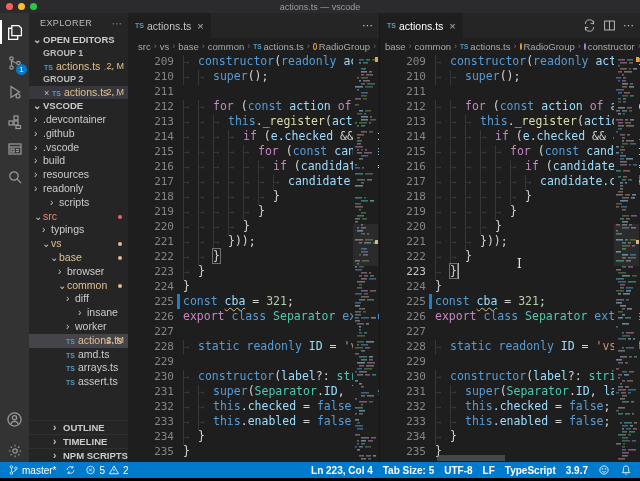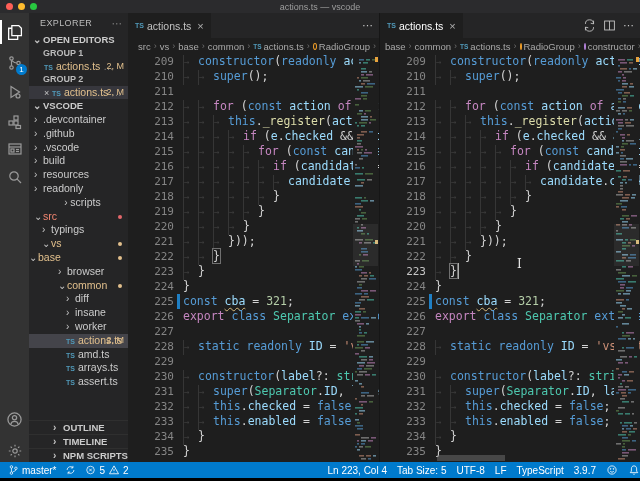--- a/index.html
+++ b/index.html
@@ -93,21 +93,21 @@
   .minimap { position:absolute; top:41px; bottom:0; right:1px; width:25px; background:#1e1e1e; }
   .hscroll { position:absolute; bottom:1px; height:6px; background:rgba(121,121,121,.45); }
   #ibeam { position:absolute; color:#e8e8e8; font-family:"DejaVu Serif", serif; font-size:12px; z-index:9; }
 
   
   #statusbar { position:absolute; left:0; top:462px; width:640px; height:16px; background:#007ACC;
                color:#ffffff; font-size:10px; display:flex; align-items:center; }
   .sb-item { display:flex; align-items:center; gap:3px; margin-right:9px; cursor:pointer; }
   .sb-item svg { stroke:#fff; fill:none; stroke-width:1.1; }
   #sb-left { display:flex; align-items:center; padding-left:8px; }
-  #sb-right { margin-left:auto; display:flex; align-items:center; padding-right:0; }
+  #sb-right { margin-left:auto; display:flex; align-items:center; padding-right:8px;font-weight:bold; }
   #sb-right .sb-item { margin-right:0; margin-left:10px; }
 </style>
 </head>
 <body>
 
 <div id="window">
 
   <div id="titlebar">
     <span class="tl" style="background: rgb(255, 95, 87);"></span>
     <span class="tl" style="background: rgb(254, 188, 46);"></span>
@@ -192,29 +192,29 @@
     <div class="sec-head">
       <span class="chev">⌄</span><span>VSCODE</span>
     </div>
     <div id="file-tree">
         <div class="tree-row" style="padding-left: 5px;"><span class="chev">›</span><span>.devcontainer</span></div>
         <div class="tree-row" style="padding-left: 5px;"><span class="chev">›</span><span>.github</span></div>
         <div class="tree-row" style="padding-left: 5px;"><span class="chev">›</span><span>.vscode</span></div>
         <div class="tree-row" style="padding-left: 5px;"><span class="chev">›</span><span>build</span></div>
         <div class="tree-row" style="padding-left: 5px;"><span class="chev">›</span><span>resources</span></div>
         <div class="tree-row" style="padding-left: 5px;"><span class="chev">›</span><span>readonly</span></div>
-        <div class="tree-row" style="padding-left: 5px; text-align: center;"><span class="chev">›</span><span>scripts</span></div>
+        <div class="tree-row" style="padding-left: 21px;"><span class="chev">›</span><span>scripts</span></div>
         <div class="tree-row" style="padding-left: 5px;"><span class="chev">⌄</span><span class="t-error">src</span><span class="dot" style="background: rgb(228, 103, 107);"></span></div>
         <div class="tree-row" style="padding-left: 13px;"><span class="chev">›</span><span>typings</span></div>
         <div class="tree-row" style="padding-left: 13px;"><span class="chev">⌄</span><span class="t-mod">vs</span><span class="dot" style="background: rgb(226, 192, 141);"></span></div>
-        <div class="tree-row" style=""><span class="chev">⌄</span><span class="t-mod">base</span><span class="dot" style="background: rgb(226, 192, 141);"></span></div>
+        <div class="tree-row" style="padding-left: 21px;"><span class="chev">⌄</span><span class="t-mod">base</span><span class="dot" style="background: rgb(226, 192, 141);"></span></div>
         <div class="tree-row" style="padding-left: 29px;"><span class="chev">›</span><span>browser</span></div>
         <div class="tree-row" style="padding-left: 29px;"><span class="chev">⌄</span><span class="t-mod">common</span><span class="dot" style="background: rgb(226, 192, 141);"></span></div>
         <div class="tree-row" style="padding-left: 37px;"><span class="chev">›</span><span>diff</span></div>
-        <div class="tree-row" style="padding-left: 37px;"><span class="chev">›</span><span>insane</span></div>
+        <div class="tree-row" style="padding-left: 37px; margin-left: 12px;"><span class="chev">›</span><span>insane</span></div>
         <div class="tree-row" style="padding-left: 37px;"><span class="chev">›</span><span>worker</span></div>
         <div class="tree-row sel" style="padding-left: 37px;"><span class="tsbadge">TS</span><span class="t-mod">actions.ts</span><span class="badge">2, M</span></div>
         <div class="tree-row" style="padding-left: 37px;"><span class="tsbadge">TS</span><span>amd.ts</span></div>
         <div class="tree-row" style="padding-left: 37px;"><span class="tsbadge">TS</span><span>arrays.ts</span></div>
         <div class="tree-row" style="padding-left: 37px;"><span class="tsbadge">TS</span><span>assert.ts</span></div>
       </div>
     <div id="sb-bottom">
         <div class="sec-head"><span class="chev">›</span><span>OUTLINE</span></div>
         <div class="sec-head"><span class="chev">›</span><span>TIMELINE</span></div>
         <div class="sec-head"><span class="chev">›</span><span>NPM SCRIPTS</span></div>

